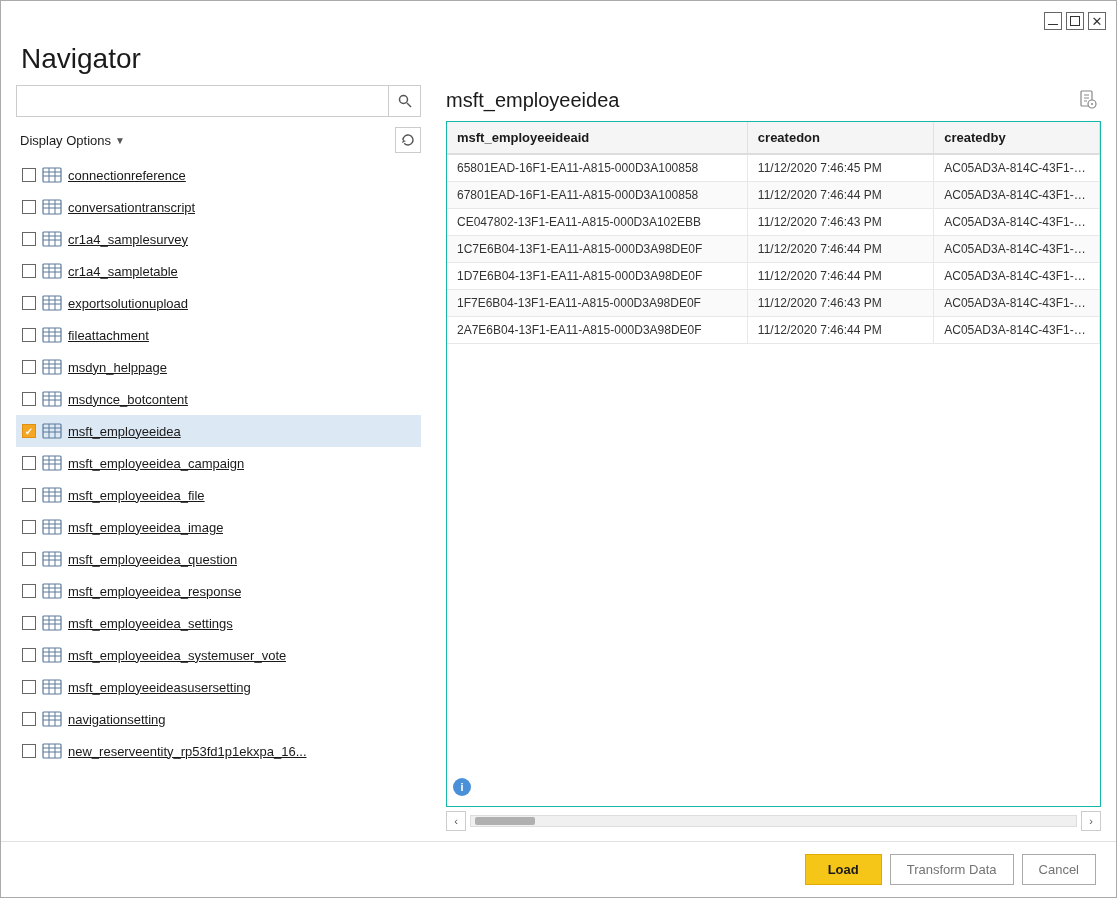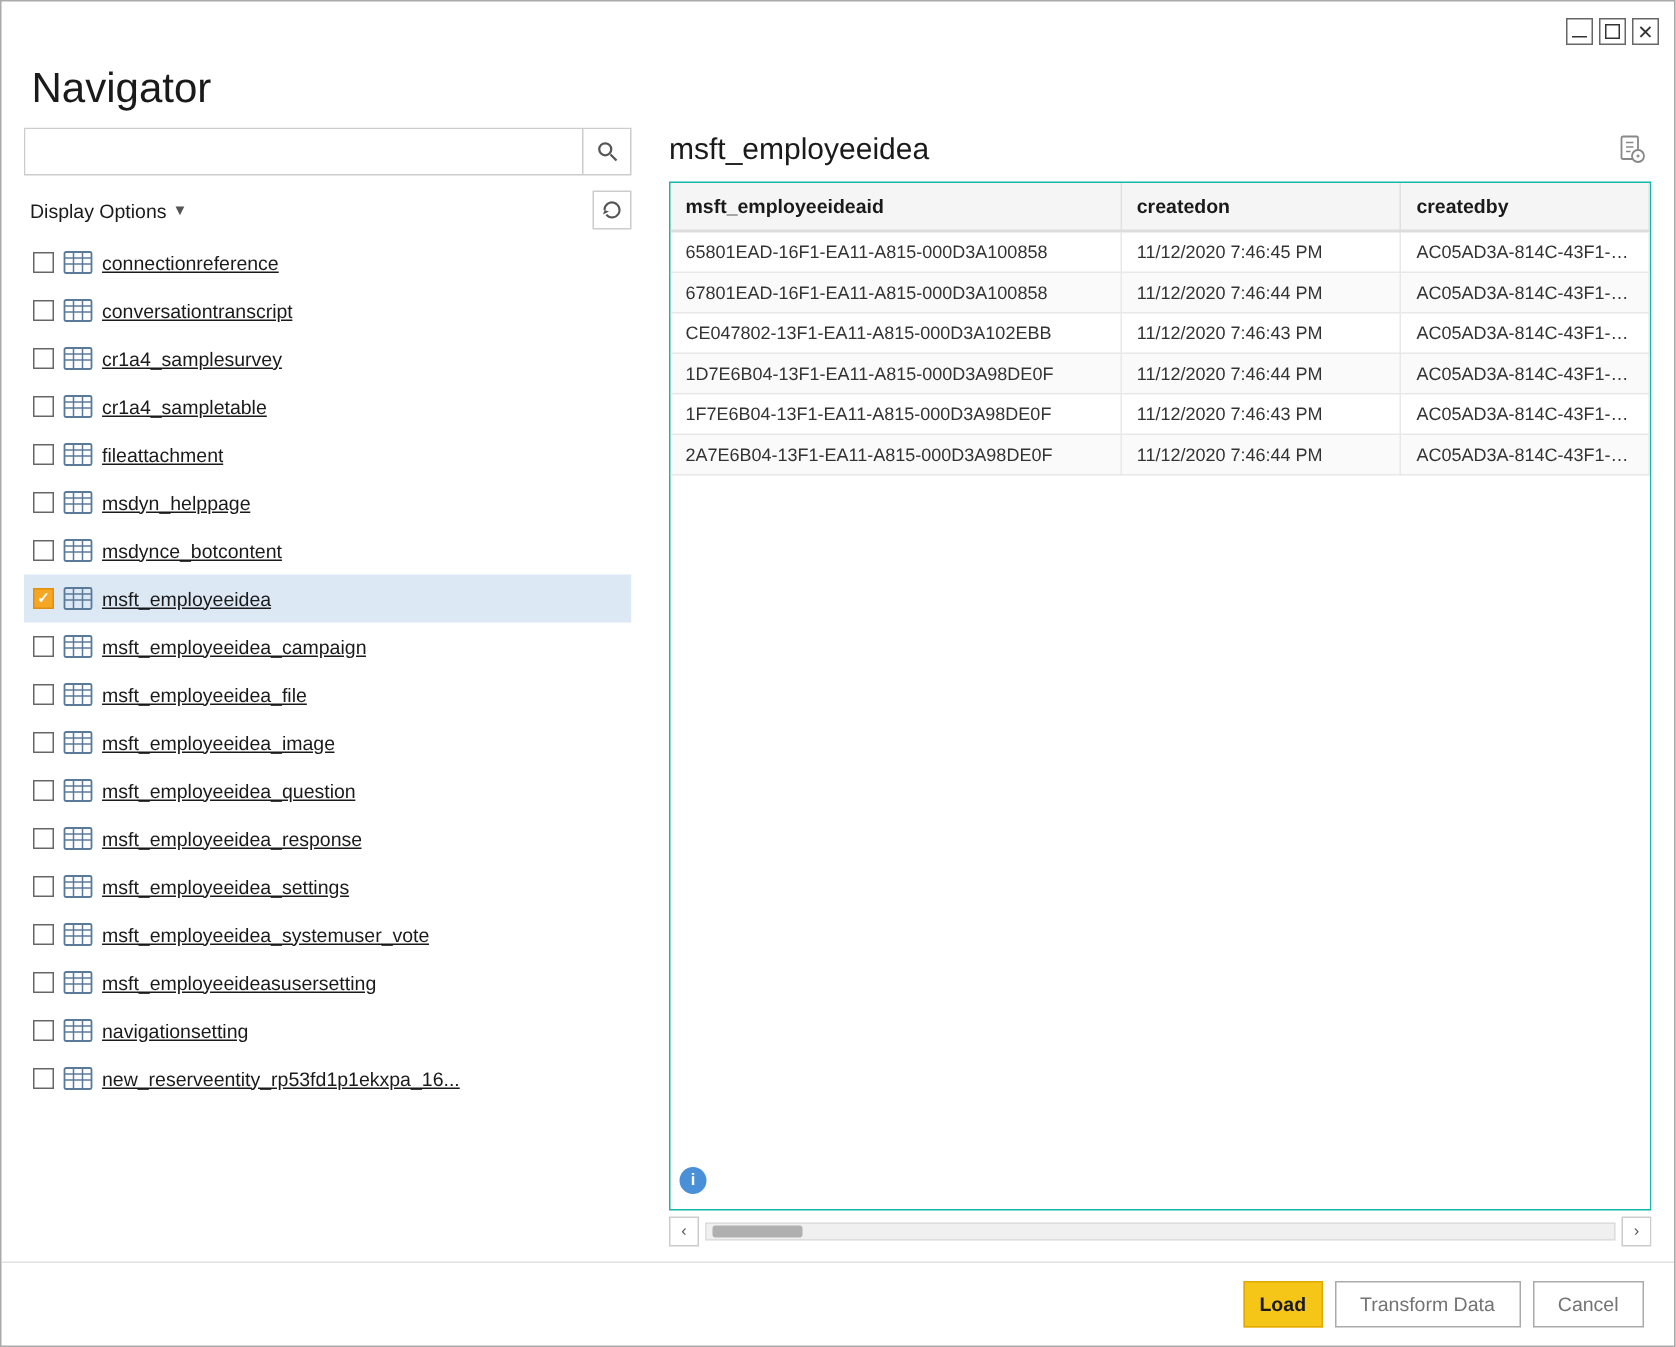--- a/index.html
+++ b/index.html
@@ -324,21 +324,21 @@
       justify-content: flex-end;
       align-items: center;
       padding: 12px 20px;
       gap: 8px;
       border-top: 1px solid #e0e0e0;
       margin-top: 6px;
     }
     .btn-load {
       background: #f5c518;
       border: 1px solid #e0aa00;
-      padding: 7px 10px;
+      padding: 7px 22px;
       font-size: 13px;
       font-weight: 600;
       cursor: pointer;
       color: #1a1a1a;
     }
     .btn-secondary {
       background: #fff;
       border: 1px solid #aaa;
       padding: 7px 16px;
       font-size: 13px;
@@ -437,20 +437,33 @@
               <div class="table-icon">
                 <svg viewBox="0 0 20 16" fill="none" xmlns="http://www.w3.org/2000/svg">
     <rect x="1" y="1" width="18" height="14" rx="1" stroke="#5a7a9a" stroke-width="1.2" fill="none"></rect>
     <line x1="1" y1="5" x2="19" y2="5" stroke="#5a7a9a" stroke-width="1"></line>
     <line x1="1" y1="9" x2="19" y2="9" stroke="#5a7a9a" stroke-width="1"></line>
     <line x1="7" y1="1" x2="7" y2="15" stroke="#5a7a9a" stroke-width="1"></line>
     <line x1="13" y1="1" x2="13" y2="15" stroke="#5a7a9a" stroke-width="1"></line>
   </svg>
               </div>
               <span class="item-label">cr1a4_sampletable</span>
+            </div>
+            <div class="list-item">
+              <div class="item-checkbox"></div>
+              <div class="table-icon">
+                <svg viewBox="0 0 20 16" fill="none" xmlns="http://www.w3.org/2000/svg">
+    <rect x="1" y="1" width="18" height="14" rx="1" stroke="#5a7a9a" stroke-width="1.2" fill="none"></rect>
+    <line x1="1" y1="5" x2="19" y2="5" stroke="#5a7a9a" stroke-width="1"></line>
+    <line x1="1" y1="9" x2="19" y2="9" stroke="#5a7a9a" stroke-width="1"></line>
+    <line x1="7" y1="1" x2="7" y2="15" stroke="#5a7a9a" stroke-width="1"></line>
+    <line x1="13" y1="1" x2="13" y2="15" stroke="#5a7a9a" stroke-width="1"></line>
+  </svg>
+              </div>
+              <span class="item-label">exportsolutionupload</span>
             </div>
             <div class="list-item">
               <div class="item-checkbox"></div>
               <div class="table-icon">
                 <svg viewBox="0 0 20 16" fill="none" xmlns="http://www.w3.org/2000/svg">
     <rect x="1" y="1" width="18" height="14" rx="1" stroke="#5a7a9a" stroke-width="1.2" fill="none"></rect>
     <line x1="1" y1="5" x2="19" y2="5" stroke="#5a7a9a" stroke-width="1"></line>
     <line x1="1" y1="9" x2="19" y2="9" stroke="#5a7a9a" stroke-width="1"></line>
     <line x1="7" y1="1" x2="7" y2="15" stroke="#5a7a9a" stroke-width="1"></line>
     <line x1="13" y1="1" x2="13" y2="15" stroke="#5a7a9a" stroke-width="1"></line>
@@ -668,20 +681,25 @@
                   <td>67801EAD-16F1-EA11-A815-000D3A100858</td>
                   <td>11/12/2020 7:46:44 PM</td>
                   <td>AC05AD3A-814C-43F1-87...</td>
                 </tr>
                 <tr>
                   <td>CE047802-13F1-EA11-A815-000D3A102EBB</td>
                   <td>11/12/2020 7:46:43 PM</td>
                   <td>AC05AD3A-814C-43F1-87...</td>
                 </tr>
                 <tr>
+                  <td>1C7E6B04-13F1-EA11-A815-000D3A98DE0F</td>
+                  <td>11/12/2020 7:46:44 PM</td>
+                  <td>AC05AD3A-814C-43F1-87...</td>
+                </tr>
+                <tr>
                   <td>1D7E6B04-13F1-EA11-A815-000D3A98DE0F</td>
                   <td>11/12/2020 7:46:44 PM</td>
                   <td>AC05AD3A-814C-43F1-87...</td>
                 </tr>
                 <tr>
                   <td>1F7E6B04-13F1-EA11-A815-000D3A98DE0F</td>
                   <td>11/12/2020 7:46:43 PM</td>
                   <td>AC05AD3A-814C-43F1-87...</td>
                 </tr>
                 <tr>

